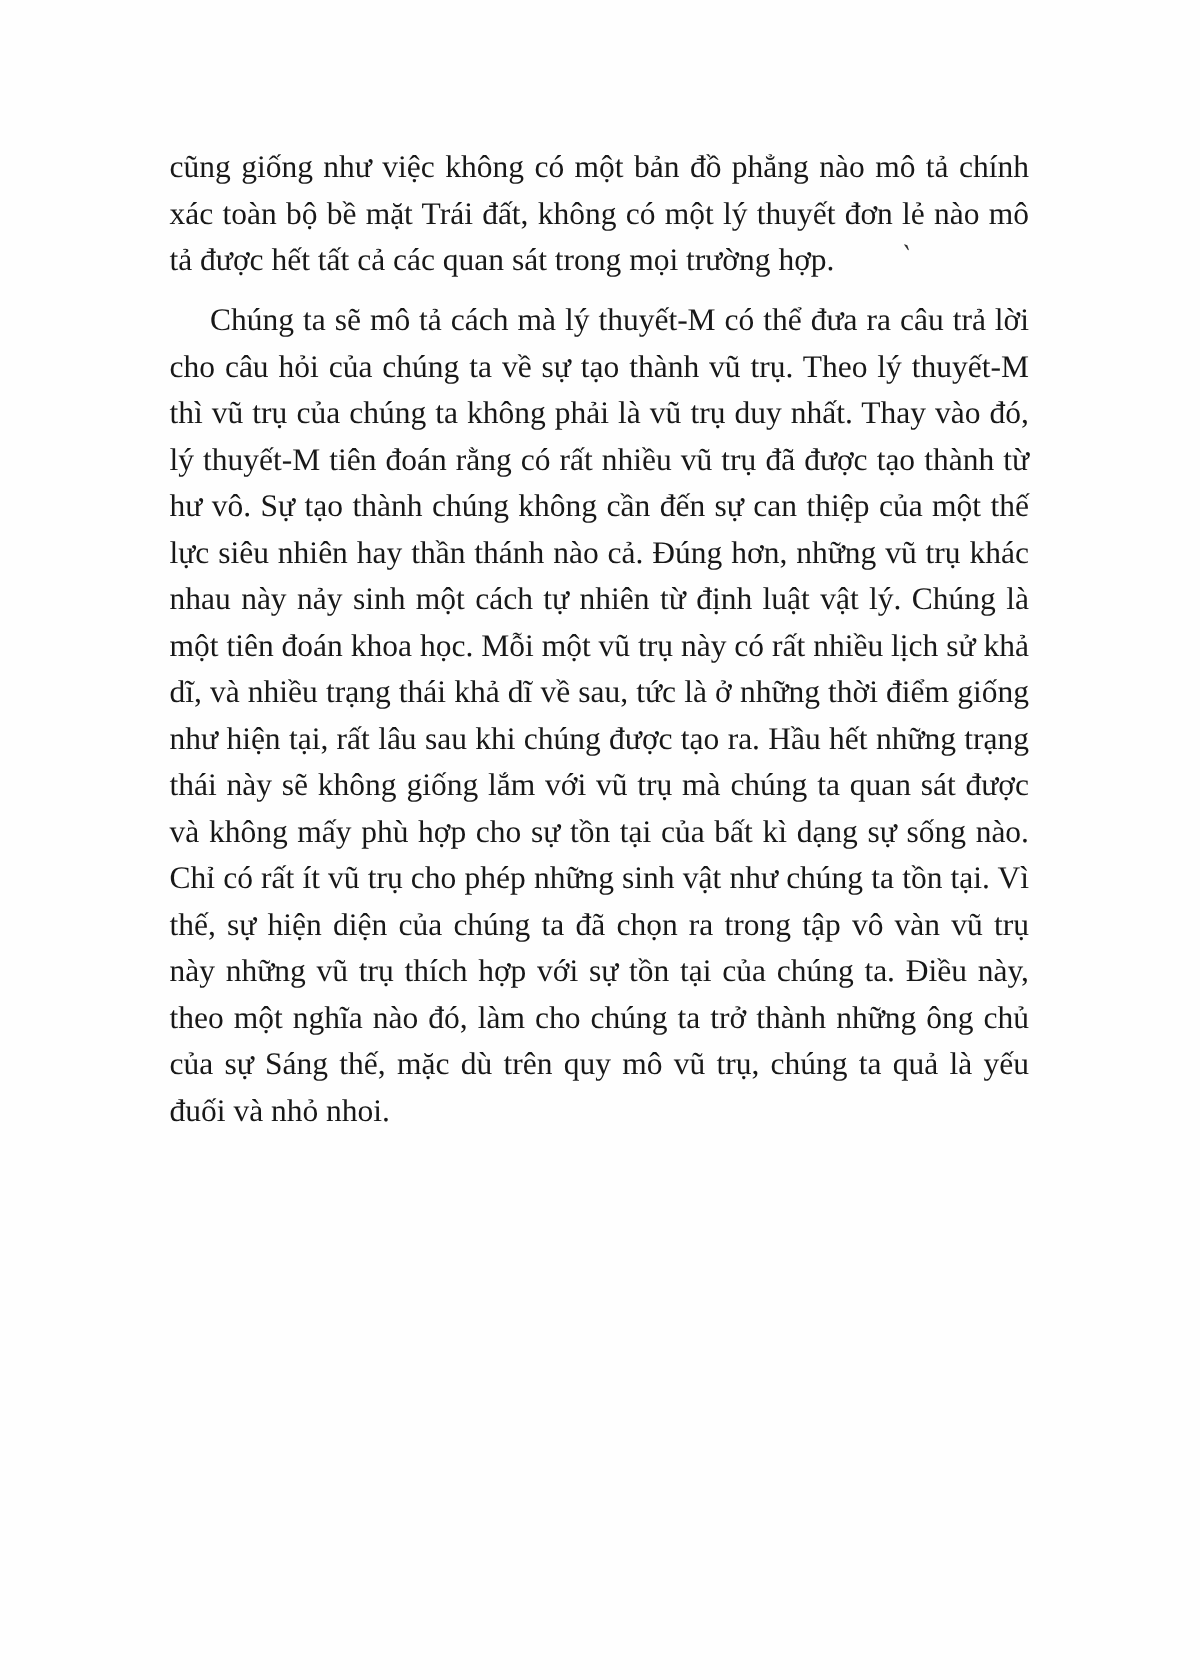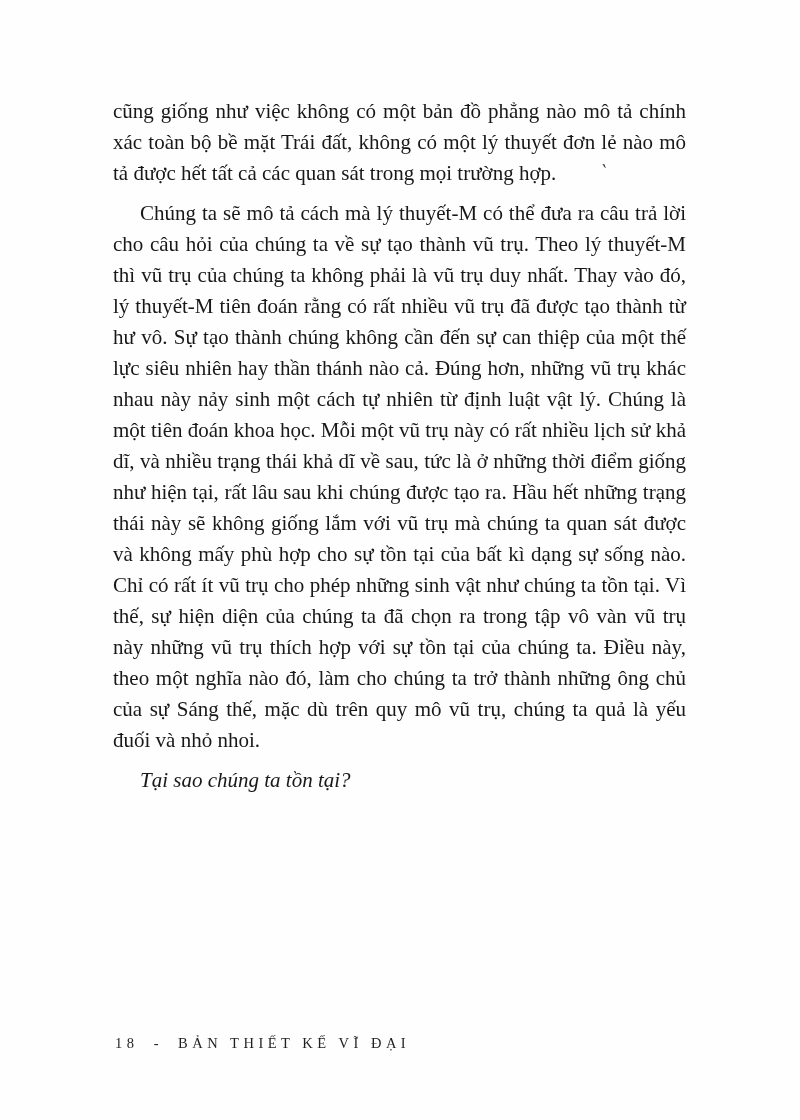--- a/index.html
+++ b/index.html
@@ -67,26 +67,20 @@
 <div class="page">
 
   <div class="text-block">
 
     <p class="para no-indent">cũng giống như việc không có một bản đồ phẳng nào mô tả chính xác toàn bộ bề mặt Trái đất, không có một lý thuyết đơn lẻ nào mô tả được hết tất cả các quan sát trong mọi trường hợp.</p>
 
     <p class="para">Chúng ta sẽ mô tả cách mà lý thuyết-M có thể đưa ra câu trả lời cho câu hỏi của chúng ta về sự tạo thành vũ trụ. Theo lý thuyết-M thì vũ trụ của chúng ta không phải là vũ trụ duy nhất. Thay vào đó, lý thuyết-M tiên đoán rằng có rất nhiều vũ trụ đã được tạo thành từ hư vô. Sự tạo thành chúng không cần đến sự can thiệp của một thế lực siêu nhiên hay thần thánh nào cả. Đúng hơn, những vũ trụ khác nhau này nảy sinh một cách tự nhiên từ định luật vật lý. Chúng là một tiên đoán khoa học. Mỗi một vũ trụ này có rất nhiều lịch sử khả dĩ, và nhiều trạng thái khả dĩ về sau, tức là ở những thời điểm giống như hiện tại, rất lâu sau khi chúng được tạo ra. Hầu hết những trạng thái này sẽ không giống lắm với vũ trụ mà chúng ta quan sát được và không mấy phù hợp cho sự tồn tại của bất kì dạng sự sống nào. Chỉ có rất ít vũ trụ cho phép những sinh vật như chúng ta tồn tại. Vì thế, sự hiện diện của chúng ta đã chọn ra trong tập vô vàn vũ trụ này những vũ trụ thích hợp với sự tồn tại của chúng ta. Điều này, theo một nghĩa nào đó, làm cho chúng ta trở thành những ông chủ của sự Sáng thế, mặc dù trên quy mô vũ trụ, chúng ta quả là yếu đuối và nhỏ nhoi.</p>
 
 
 
-    <p class="question">Tại sao chúng ta tồn tại?</p>
 
 
   </div>
 
   <div class="stray-mark">`</div>
 
-  <div class="footer">
-    <span>18</span>
-    <span>-</span>
-    <span>BẢN THIẾT KẾ VĨ ĐẠI</span>
-  </div>
 
 </div>
 
 </body></html>

